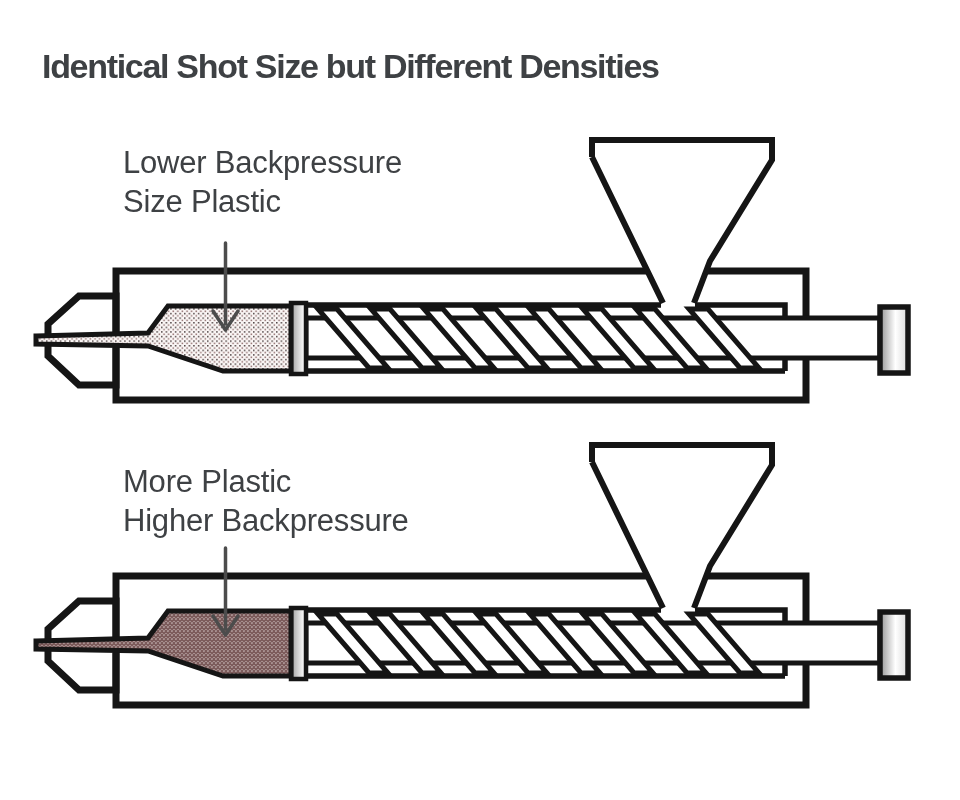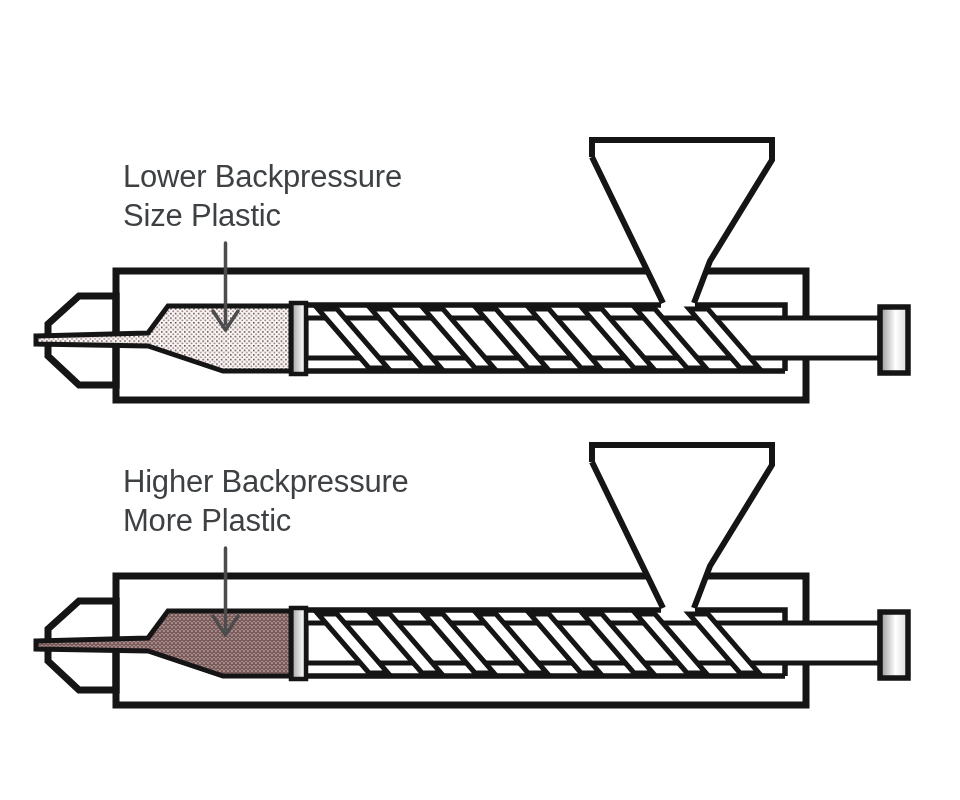--- a/index.html
+++ b/index.html
@@ -66,24 +66,25 @@
       <path class="arrow" d="M225.5 243V324M213 311L225.5 330L238 311"></path>
     </g>
 
     <g transform="translate(0,305)">
       <use href="#machine-body"></use>
       <path class="ink" stroke-width="5" fill="url(#patHatch)" d="M36 336L148 333L168 306H291V371H223L148 346L36 344Z"></path>
       <path class="arrow" d="M225.5 243V324M213 311L225.5 330L238 311"></path>
     </g>
   </svg>
 
+  <div class="title">Identical Shot Size but Different Densities</div>
 
-  <div class="callout" style="top:157px">
+  <div class="callout" style="top:143px">
     <div>Lower Backpressure</div>
     <div>Size Plastic</div>
   </div>
 
   <div class="callout" style="top:462px">
+    <div>More Plastic</div>
     <div>Higher Backpressure</div>
-    <div>More Plastic</div>
   </div>
 
 </div>
 
 </body></html>

